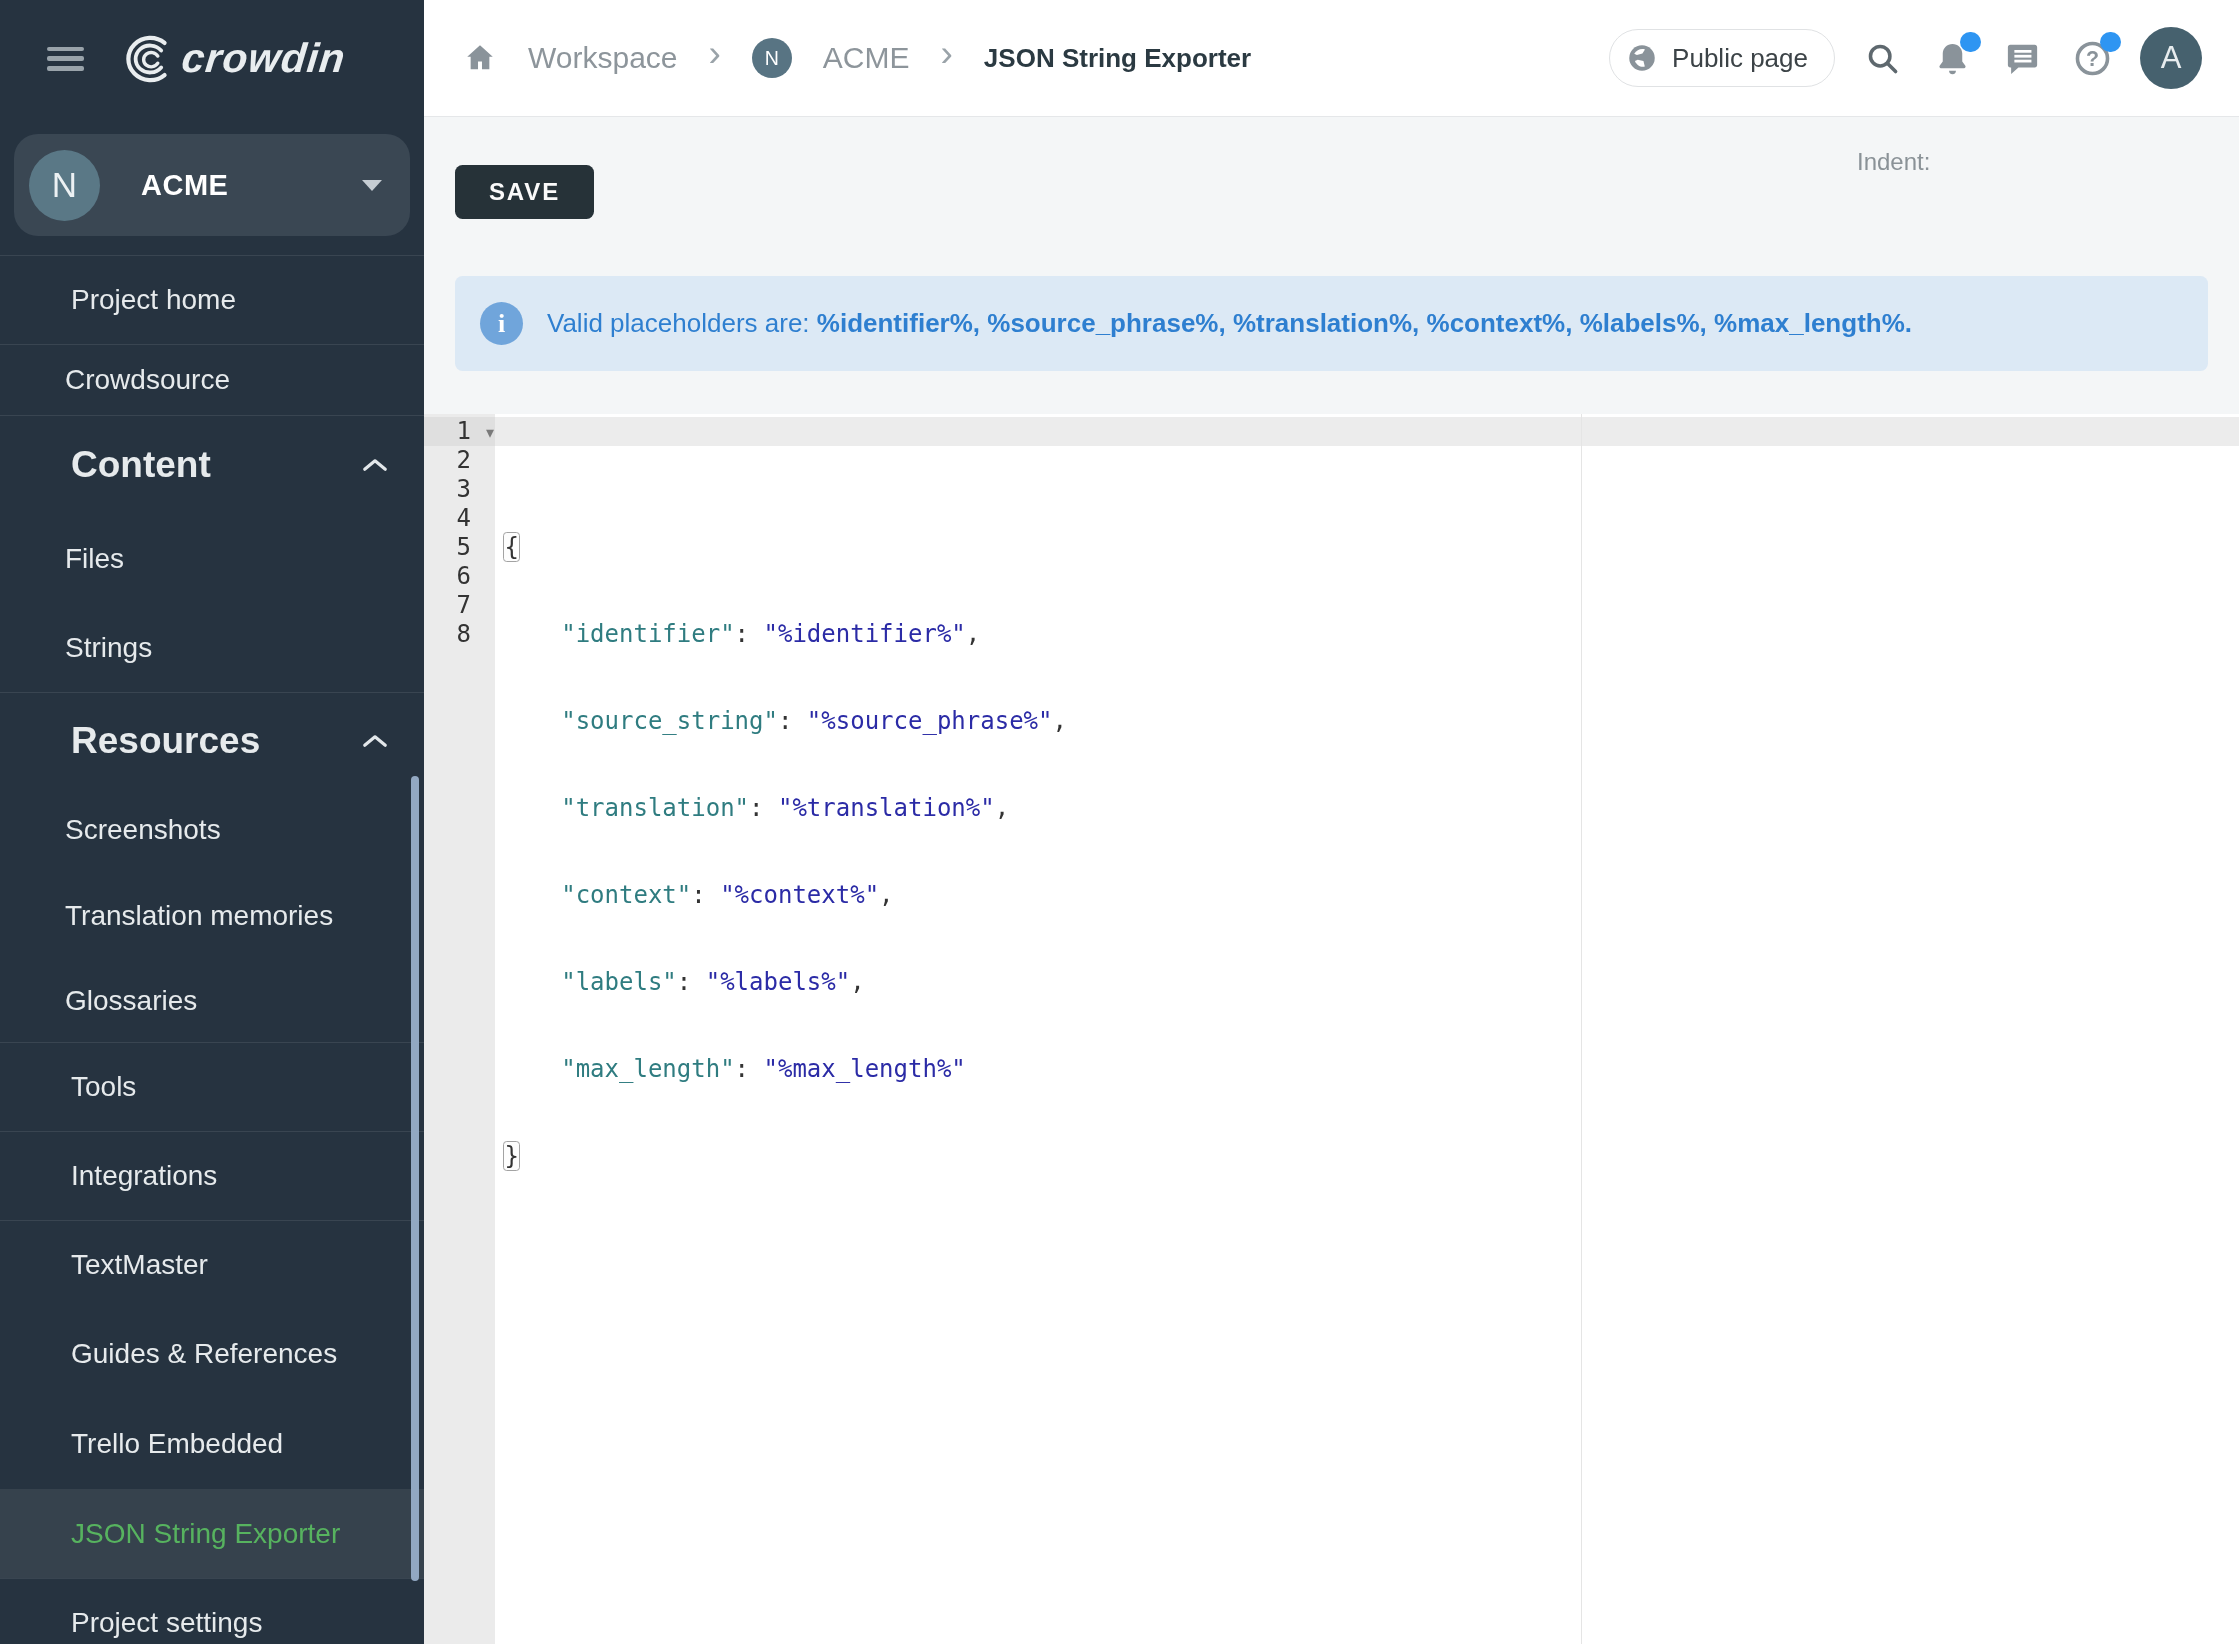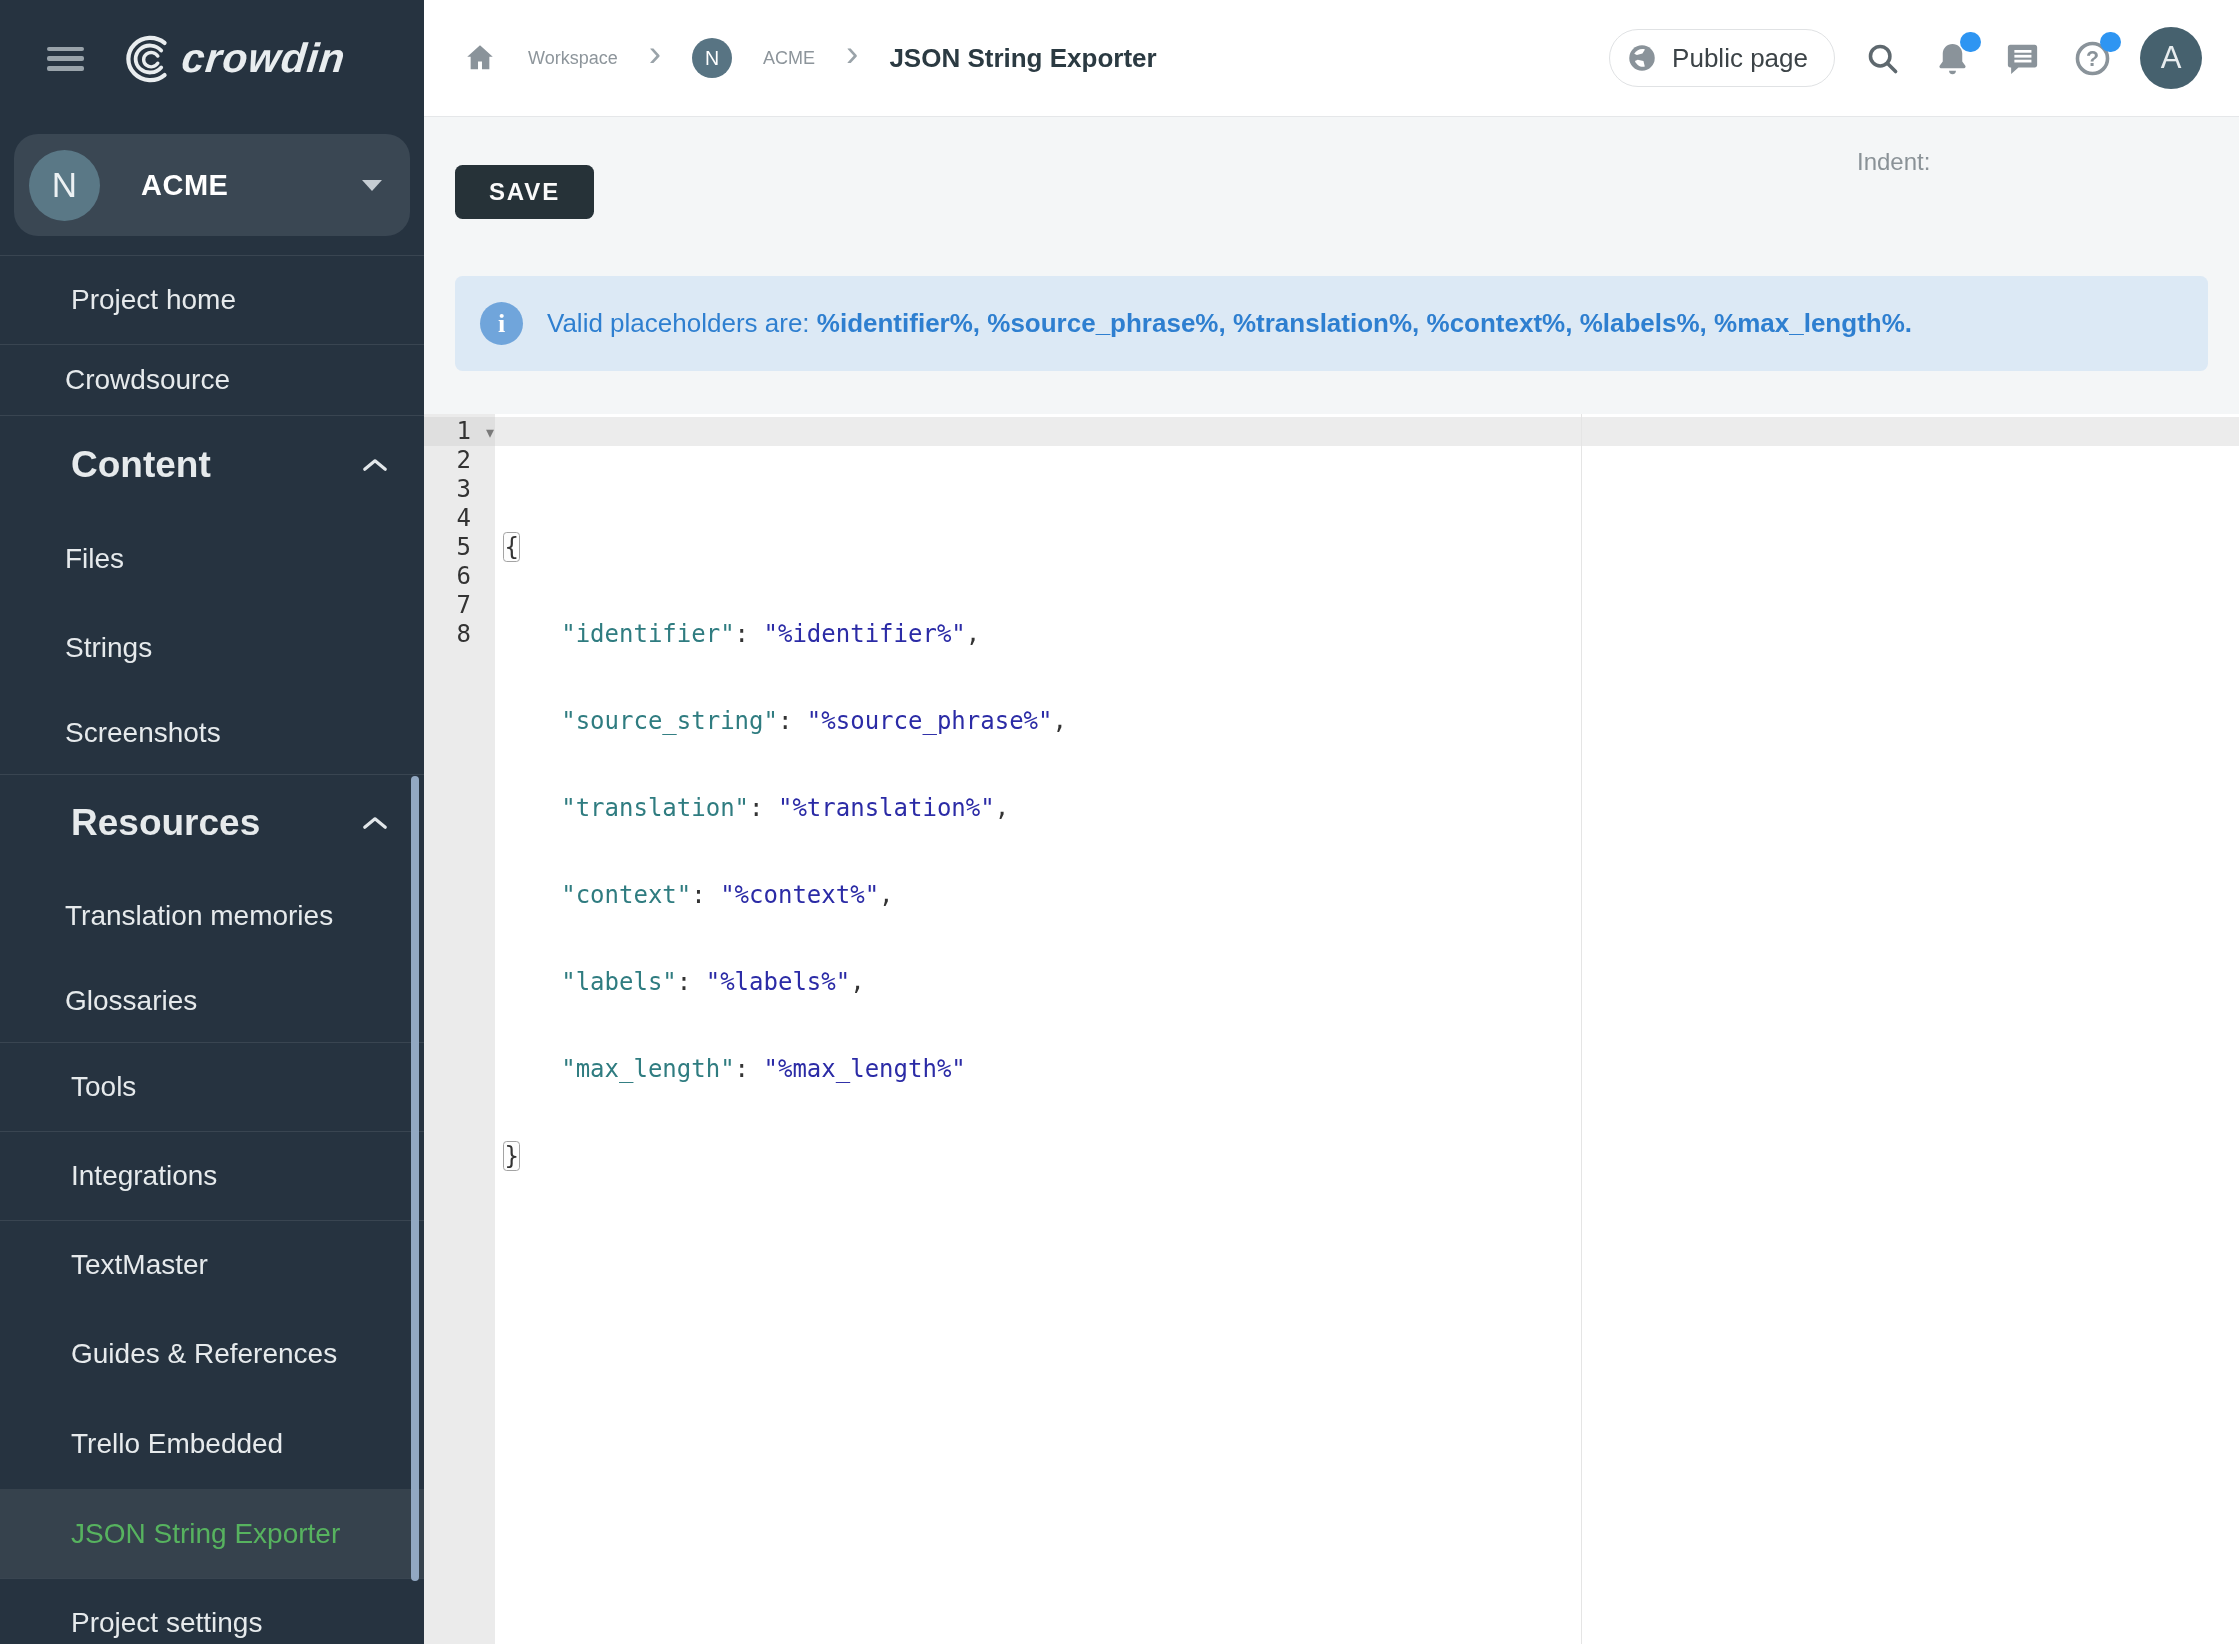--- a/index.html
+++ b/index.html
@@ -39,21 +39,21 @@
 
   .side-scrollbar { position:absolute; right:4.7px; top:776px; width:8.4px; height:805px;
                     border-radius:4.7px; background:#92A8C2; }
 
   
   .main { flex:1; display:flex; flex-direction:column; height:100%; min-width:0; }
 
   .topbar { height:117px; background:#fff; border-bottom:0.9px solid #E5E7E9;
             display:flex; align-items:center; padding:0 37px 0 39px; }
   .crumbs { display:flex; align-items:center; gap:31px; }
-  .crumb { font-size:18px; color:#8D959B; cursor:pointer; }
+  .crumb { font-size:30px; color:#8D959B; cursor:pointer; }
   .crumb-sep { font-size:37px; color:#9AA3A9; line-height:0; padding-bottom:7.5px; }
   .crumb-avatar { width:40px; height:40px; border-radius:50%; background:#587483; color:#fff;
                   display:flex; align-items:center; justify-content:center; font-size:19.6px; }
   .crumb-current { font-size:26px; font-weight:700; color:#2B3A42; }
 
   .top-actions { margin-left:auto; display:flex; align-items:center; gap:25px; }
   .pill { display:flex; align-items:center; gap:13px; border:1.9px solid #E0E2E4; border-radius:32px;
           height:58px; padding:0 26px 0 15px; cursor:pointer; background:#fff; }
   .pill-label { font-size:26px; color:#3C4347; font-weight:500; }
   .icon-btn { position:relative; width:45px; height:45px; display:flex; align-items:center;
@@ -140,29 +140,29 @@
         <svg class="section-chevron" width="28" height="16" viewBox="0 0 30 17">
             <polyline points="4,13 15,4 26,13" fill="none" stroke="#E2E7EA" stroke-width="3.4" stroke-linecap="round" stroke-linejoin="round"></polyline>
           </svg>
       </div>
       <div class="row sub">
           <span>Files</span>
         </div>
       <div class="row sub">
           <span>Strings</span>
         </div>
-      <div class="row sub h88">
-          <span>Screenshots</span>
-        </div>
       <div class="row section h104 div-top">
         <span>Resources</span>
         <svg class="section-chevron" width="28" height="16" viewBox="0 0 30 17">
             <polyline points="4,13 15,4 26,13" fill="none" stroke="#E2E7EA" stroke-width="3.4" stroke-linecap="round" stroke-linejoin="round"></polyline>
           </svg>
       </div>
+      <div class="row sub h88">
+          <span>Screenshots</span>
+        </div>
       <div class="row sub">
           <span>Translation memories</span>
         </div>
       <div class="row sub h88">
           <span>Glossaries</span>
         </div>
       <div class="row div-top">
           <span>Tools</span>
         </div>
       <div class="row div-top">

